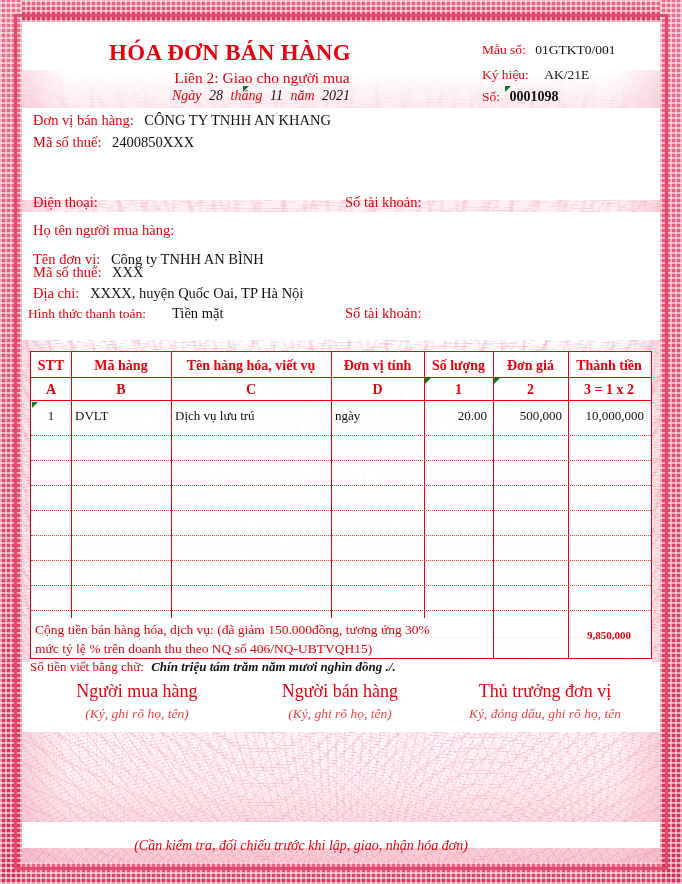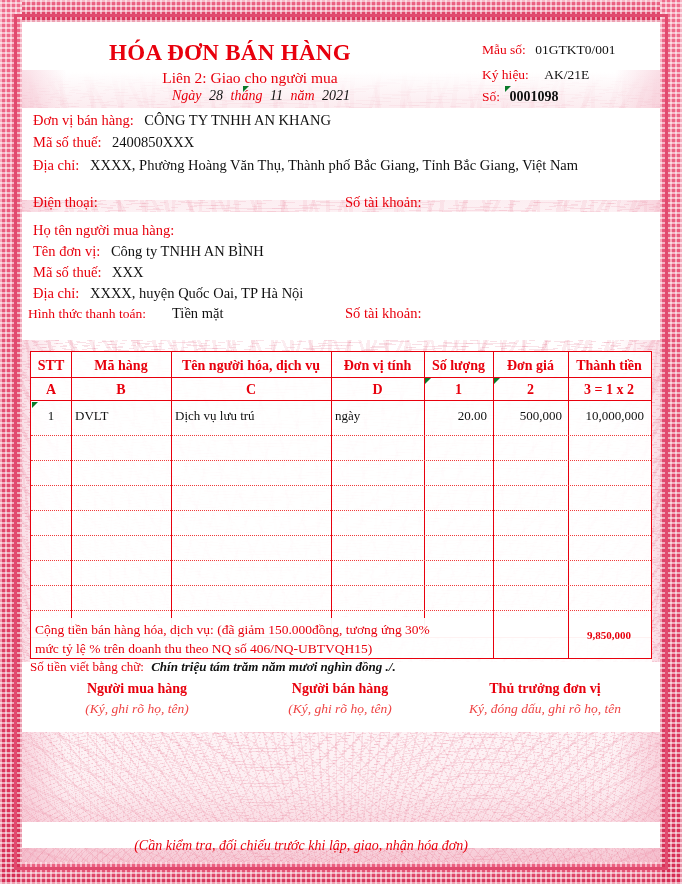--- a/index.html
+++ b/index.html
@@ -124,21 +124,21 @@
 
   
   #doc-title {
     left: 0; top: 40px; width: 460px;
     text-align: center;
     font-size: 23px; font-weight: bold;
     letter-spacing: .3px;
     color: #e8000d;
   }
   #lien-line {
-    left: 0; top: 69px; width: 500px;
+    left: 12px; top: 69px; width: 500px;
     text-align: center;
     font-size: 15.5px;
     color: #e8000d;
   }
   #date-line {
     left: 170px; top: 88px;
     font-size: 14px;
     font-style: italic;
     color: #e8000d;
   }
@@ -156,21 +156,21 @@
   
   .info-line { font-size: 14.5px; }
   .info-lbl { color: #e8000d; }
   .info-val { color: #111; margin-left: 7px; }
   #s-name   { left: 33px; top: 112px; }
   #s-tax    { left: 33px; top: 134px; }
   #s-addr   { left: 33px; top: 157px; }
   #s-phone  { left: 33px; top: 194px; }
   #s-acct   { left: 345px; top: 194px; }
   #b-person { left: 33px; top: 222px; }
-  #b-name   { left: 33px; top: 243px; }
+  #b-name   { left: 33px; top: 251px; }
   #b-tax    { left: 33px; top: 264px; }
   #b-addr   { left: 33px; top: 285px; }
   #b-pay    { left: 28px; top: 306px; font-size: 13.5px; }
   #b-paymethod { left: 172px; top: 305px; }
   #b-acct   { left: 345px; top: 305px; }
 
   
   .green-tri {
     position: absolute;
     width: 0; height: 0;
@@ -268,21 +268,21 @@
     margin-left: 4px;
   }
 
   
   .sig {
     position: absolute;
     text-align: center;
     width: 190px;
   }
   .sig .t {
-    font-size: 14px; font-weight: bold; color: #e8000d;
+    font-size: 18px; font-weight: normal; color: #e8000d;
   }
   .sig .s {
     font-size: 13.5px; font-style: italic; color: #ef4444;
     margin-top: 4px;
   }
   #sig-buyer  { left: 42px;  top: 681px; }
   #sig-seller { left: 245px; top: 681px; }
   #sig-head   { left: 445px; top: 681px; width: 200px; }
 
   
@@ -350,24 +350,20 @@
     <div class="green-tri" style="left:505px; top:86px;"></div>
 
     <div class="abs info-line" id="s-name">
       <span class="info-lbl">Đơn vị bán hàng:</span>
       <span class="info-val">CÔNG TY TNHH AN KHANG</span>
     </div>
     <div class="abs info-line" id="s-tax">
       <span class="info-lbl">Mã số thuế:</span>
       <span class="info-val">2400850XXX</span>
     </div>
-    <div class="abs info-line" id="s-addr">
-      <span class="info-lbl">Địa chỉ:</span>
-      <span class="info-val">XXXX, Phường Hoàng Văn Thụ, Thành phố Bắc Giang, Tỉnh Bắc Giang, Việt Nam</span>
-    </div>
     <div class="abs info-line" id="s-phone">
       <span class="info-lbl">Điện thoại:</span>
       <span class="info-val"></span>
     </div>
     <div class="abs info-line" id="s-acct">
       <span class="info-lbl">Số tài khoản:</span>
       <span class="info-val"></span>
     </div>
 
     <div class="abs info-line" id="b-person">
@@ -399,21 +395,21 @@
 
       <div class="vline" style="left:40px;"></div>
       <div class="vline" style="left:140px;"></div>
       <div class="vline" style="left:300px;"></div>
       <div class="vline" style="left:393px;"></div>
       <div class="vline" style="left:462px;"></div>
       <div class="vline" style="left:537px;"></div>
 
       <div class="hdr-cell" style="left:0;     width:40px;">STT</div>
       <div class="hdr-cell" style="left:40px;  width:100px;">Mã hàng</div>
-      <div class="hdr-cell" style="left:140px; width:160px;">Tên người hóa, dịch vụ</div>
+      <div class="hdr-cell" style="left:140px; width:160px;">Tên hàng hóa, viết vụ</div>
       <div class="hdr-cell" style="left:300px; width:93px;">Đơn vị tính</div>
       <div class="hdr-cell" style="left:393px; width:69px;">Số lượng</div>
       <div class="hdr-cell" style="left:462px; width:75px;">Đơn giá</div>
       <div class="hdr-cell" style="left:537px; width:82px;">Thành tiền</div>
 
       <div class="sub-cell" style="left:0;     width:40px;">A</div>
       <div class="sub-cell" style="left:40px;  width:100px;">B</div>
       <div class="sub-cell" style="left:140px; width:160px;">C</div>
       <div class="sub-cell" style="left:300px; width:93px;">D</div>
       <div class="sub-cell" style="left:393px; width:69px;">1</div>

